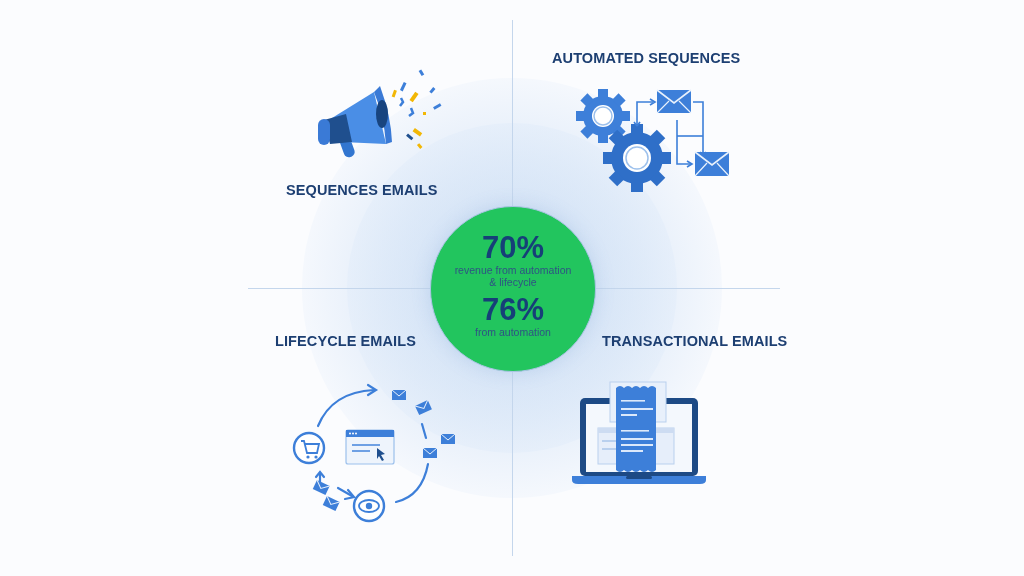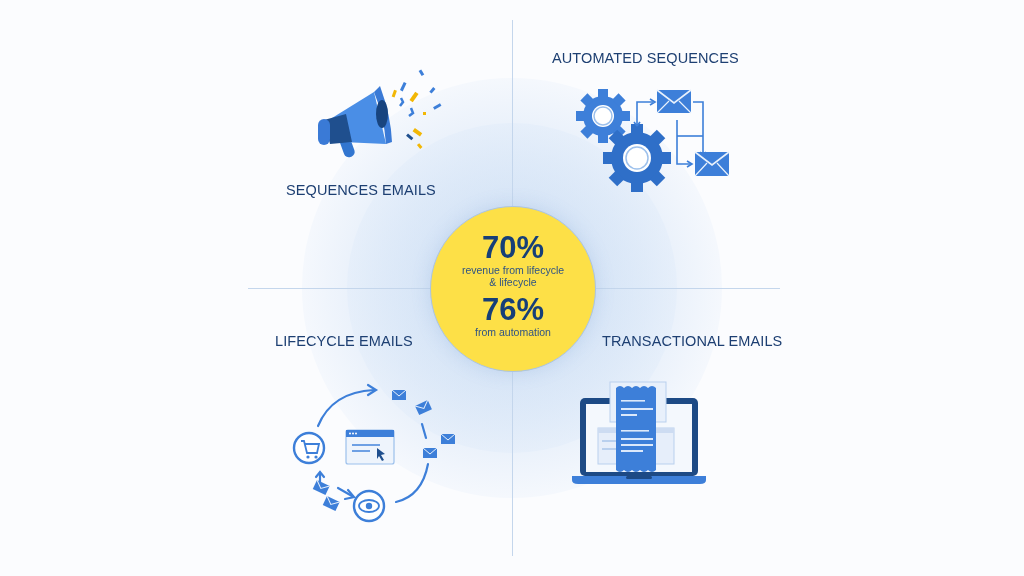--- a/index.html
+++ b/index.html
@@ -3,27 +3,27 @@
 <meta charset="utf-8">
 <style>
   html,body{margin:0;padding:0;}
   body{width:1024px;height:576px;overflow:hidden;background:#fbfcfe;position:relative;font-family:"Liberation Sans","DejaVu Sans",sans-serif;}
   .glow-outer{position:absolute;left:512px;top:288px;width:420px;height:420px;margin:-210px 0 0 -210px;border-radius:50%;
     background:radial-gradient(circle, rgba(190,212,240,0.75) 0%, rgba(210,226,246,0.55) 45%, rgba(232,240,251,0.35) 70%, rgba(251,252,254,0) 100%);}
   .glow-ring{position:absolute;left:512px;top:288px;width:330px;height:330px;margin:-165px 0 0 -165px;border-radius:50%;
     background:radial-gradient(circle, rgba(200,220,244,0.55) 0%, rgba(220,233,249,0.35) 70%, rgba(255,255,255,0) 100%);}
   .vline{position:absolute;left:512px;top:20px;width:1px;height:536px;background:#c4d6ec;}
   .hline{position:absolute;top:288px;left:248px;width:532px;height:1px;background:#c4d6ec;}
-  .center{position:absolute;left:430px;top:206px;width:164px;height:164px;border-radius:50%;background:#fde047;border:1.5px solid #aac4e4;
+  .center{position:absolute;left:430px;top:206px;width:164px;height:164px;border-radius:50%;background:#22c55e;border:1.5px solid #aac4e4;
     box-shadow:0 0 18px rgba(120,160,215,0.25);text-align:center;color:#163f78;}
   .pct{font-weight:bold;font-size:31px;line-height:32px;color:#163f78;}
   .pct.one{margin-top:25px;}
   .pct.two{margin-top:6px;}
   .sub{font-size:10.5px;line-height:12px;color:#2f5384;}
-  .title{position:absolute;font-weight:normal;font-size:14.5px;color:#1d3f72;letter-spacing:0.1px;white-space:nowrap;}
+  .title{position:absolute;font-weight:bold;font-size:14.5px;color:#1d3f72;letter-spacing:0.1px;white-space:nowrap;}
   .t-broadcast{left:286px;top:182px;}
   .t-automated{left:552px;top:50px;}
   .t-lifecycle{left:275px;top:333px;}
   .t-transactional{left:602px;top:333px;text-align:right;}
   .icon{position:absolute;}
 </style>
 </head>
 <body>
 
 <div class="glow-outer"></div>
@@ -31,21 +31,21 @@
 <div class="vline"></div>
 <div class="hline"></div>
 
 <div class="title t-broadcast">SEQUENCES EMAILS</div>
 <div class="title t-automated">AUTOMATED SEQUENCES</div>
 <div class="title t-lifecycle">LIFECYCLE EMAILS</div>
 <div class="title t-transactional">TRANSACTIONAL EMAILS</div>
 
 <div class="center">
   <div class="pct one">70%</div>
-  <div class="sub">revenue from lifecycle</div>
+  <div class="sub">revenue from automation</div>
   <div class="sub">&amp; lifecycle</div>
   <div class="pct two">76%</div>
   <div class="sub">from automation</div>
 </div>
 
 <svg class="icon" style="left:312px;top:56px" width="130" height="110" viewBox="0 0 130 110">
 
   <rect x="28" y="70" width="11" height="32" rx="5" fill="#3276d0" transform="rotate(-20 33 86)"></rect>
 
   <path d="M20 62 L62 36 L74 88 L30 86 Z" fill="#4a8ee6"></path>

